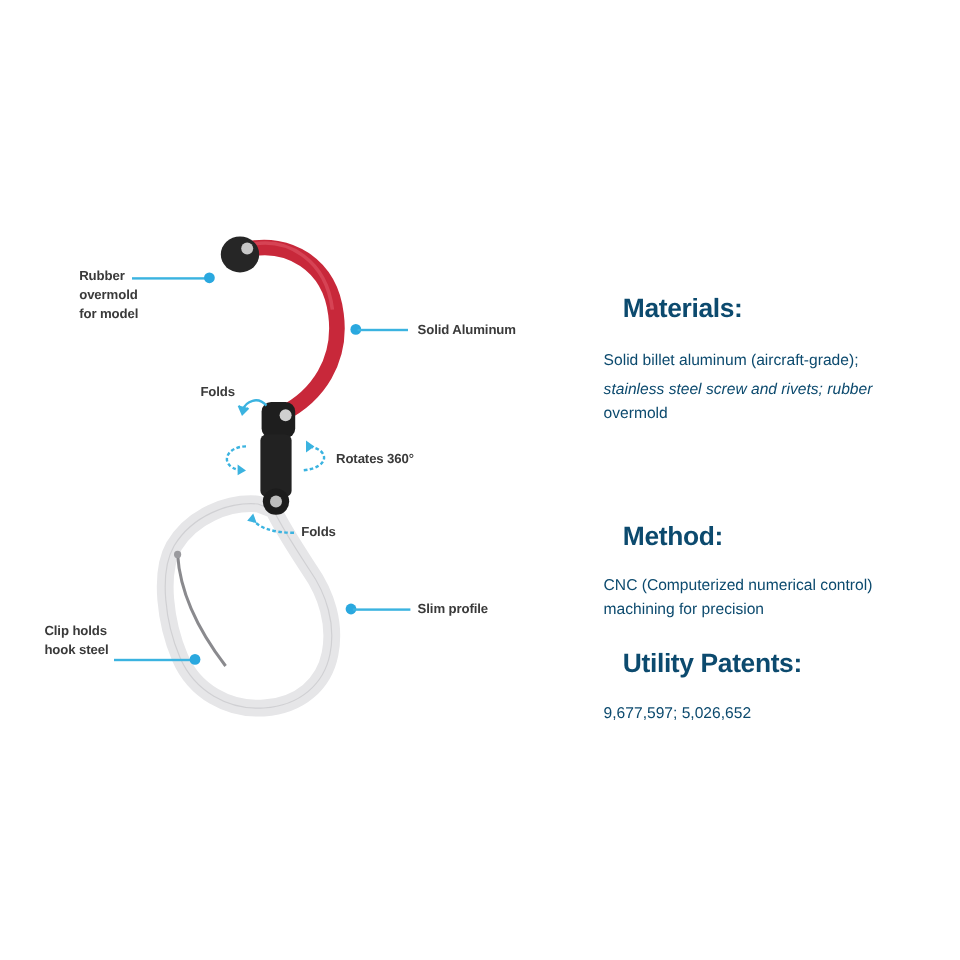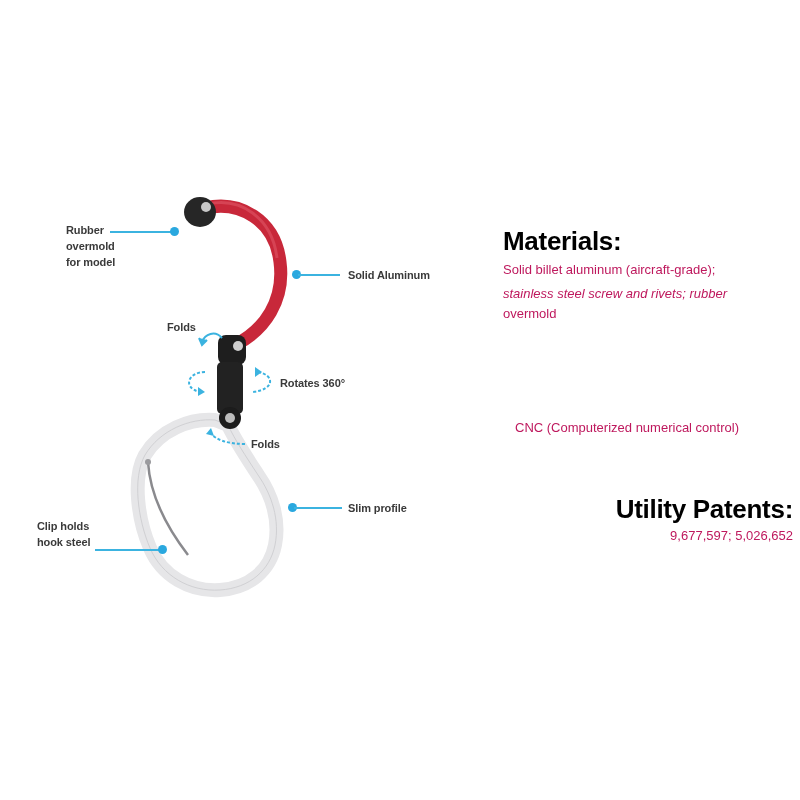--- a/index.html
+++ b/index.html
@@ -2,22 +2,22 @@
 <html><head>
 <meta charset="utf-8">
 <style>
   html, body { margin:0; padding:0; background:#ffffff; }
   body { width:800px; height:800px; position:relative; overflow:hidden; font-family:"Liberation Sans", sans-serif; }
   .stage { position:absolute; left:0; top:0; width:800px; height:799px; }
   .callout { position:absolute; font-size:11px; font-weight:bold; color:#3a3a3a; line-height:16px; letter-spacing:-0.1px; }
   .leader { position:absolute; height:2px; background:#3bb3e0; }
   .dot { position:absolute; width:9px; height:9px; border-radius:50%; background:#2aa8df; }
   .spec { position:absolute; left:503px; width:290px; color:#3a3a3a; }
-  .spec h2 { margin:0; font-size:26px; font-weight:bold; color:#000000; letter-spacing:-0.3px; line-height:30px; }
-  .spec p { margin:0; font-size:13px; color:#be185d; line-height:20px; }
+  .spec h2 { margin:16px; font-size:22px; font-weight:bold; color:#0c4a6e; letter-spacing:-0.3px; line-height:30px; }
+  .spec p { margin:0; font-size:13px; color:#0c4a6e; line-height:20px; }
   svg { position:absolute; left:0; top:0; }
 </style>
 </head>
 <body>
 
 <div class="stage">
 
   <svg width="800" height="800">
 
     <g>
@@ -93,21 +93,23 @@
 
   <div class="spec" style="top:226px;">
     <h2>Materials:</h2>
     <p style="margin-top:2px; line-height:24px;">Solid billet aluminum (aircraft-grade);</p>
     <p style="line-height:24px;font-style:italic;">stainless steel screw and rivets; rubber</p>
     <p style="line-height:16px;">overmold</p>
   </div>
 
 
   <div class="spec" style="top:416px;">
-    <p style="margin-top:2px; line-height:20px;margin-left:12px;">CNC (Computerized numerical control)</p>
+    <h2>Method:</h2>
+    <p style="margin-top:2px; line-height:20px;">CNC (Computerized numerical control)</p>
+    <p style="line-height:20px;">machining for precision</p>
   </div>
 
-  <div class="spec" style="top:494px;text-align:right;">
+  <div class="spec" style="top:522px;">
     <h2>Utility Patents:</h2>
     <p style="margin-top:2px;">9,677,597; 5,026,652</p>
   </div>
 
 </div>
 
 </body></html>

